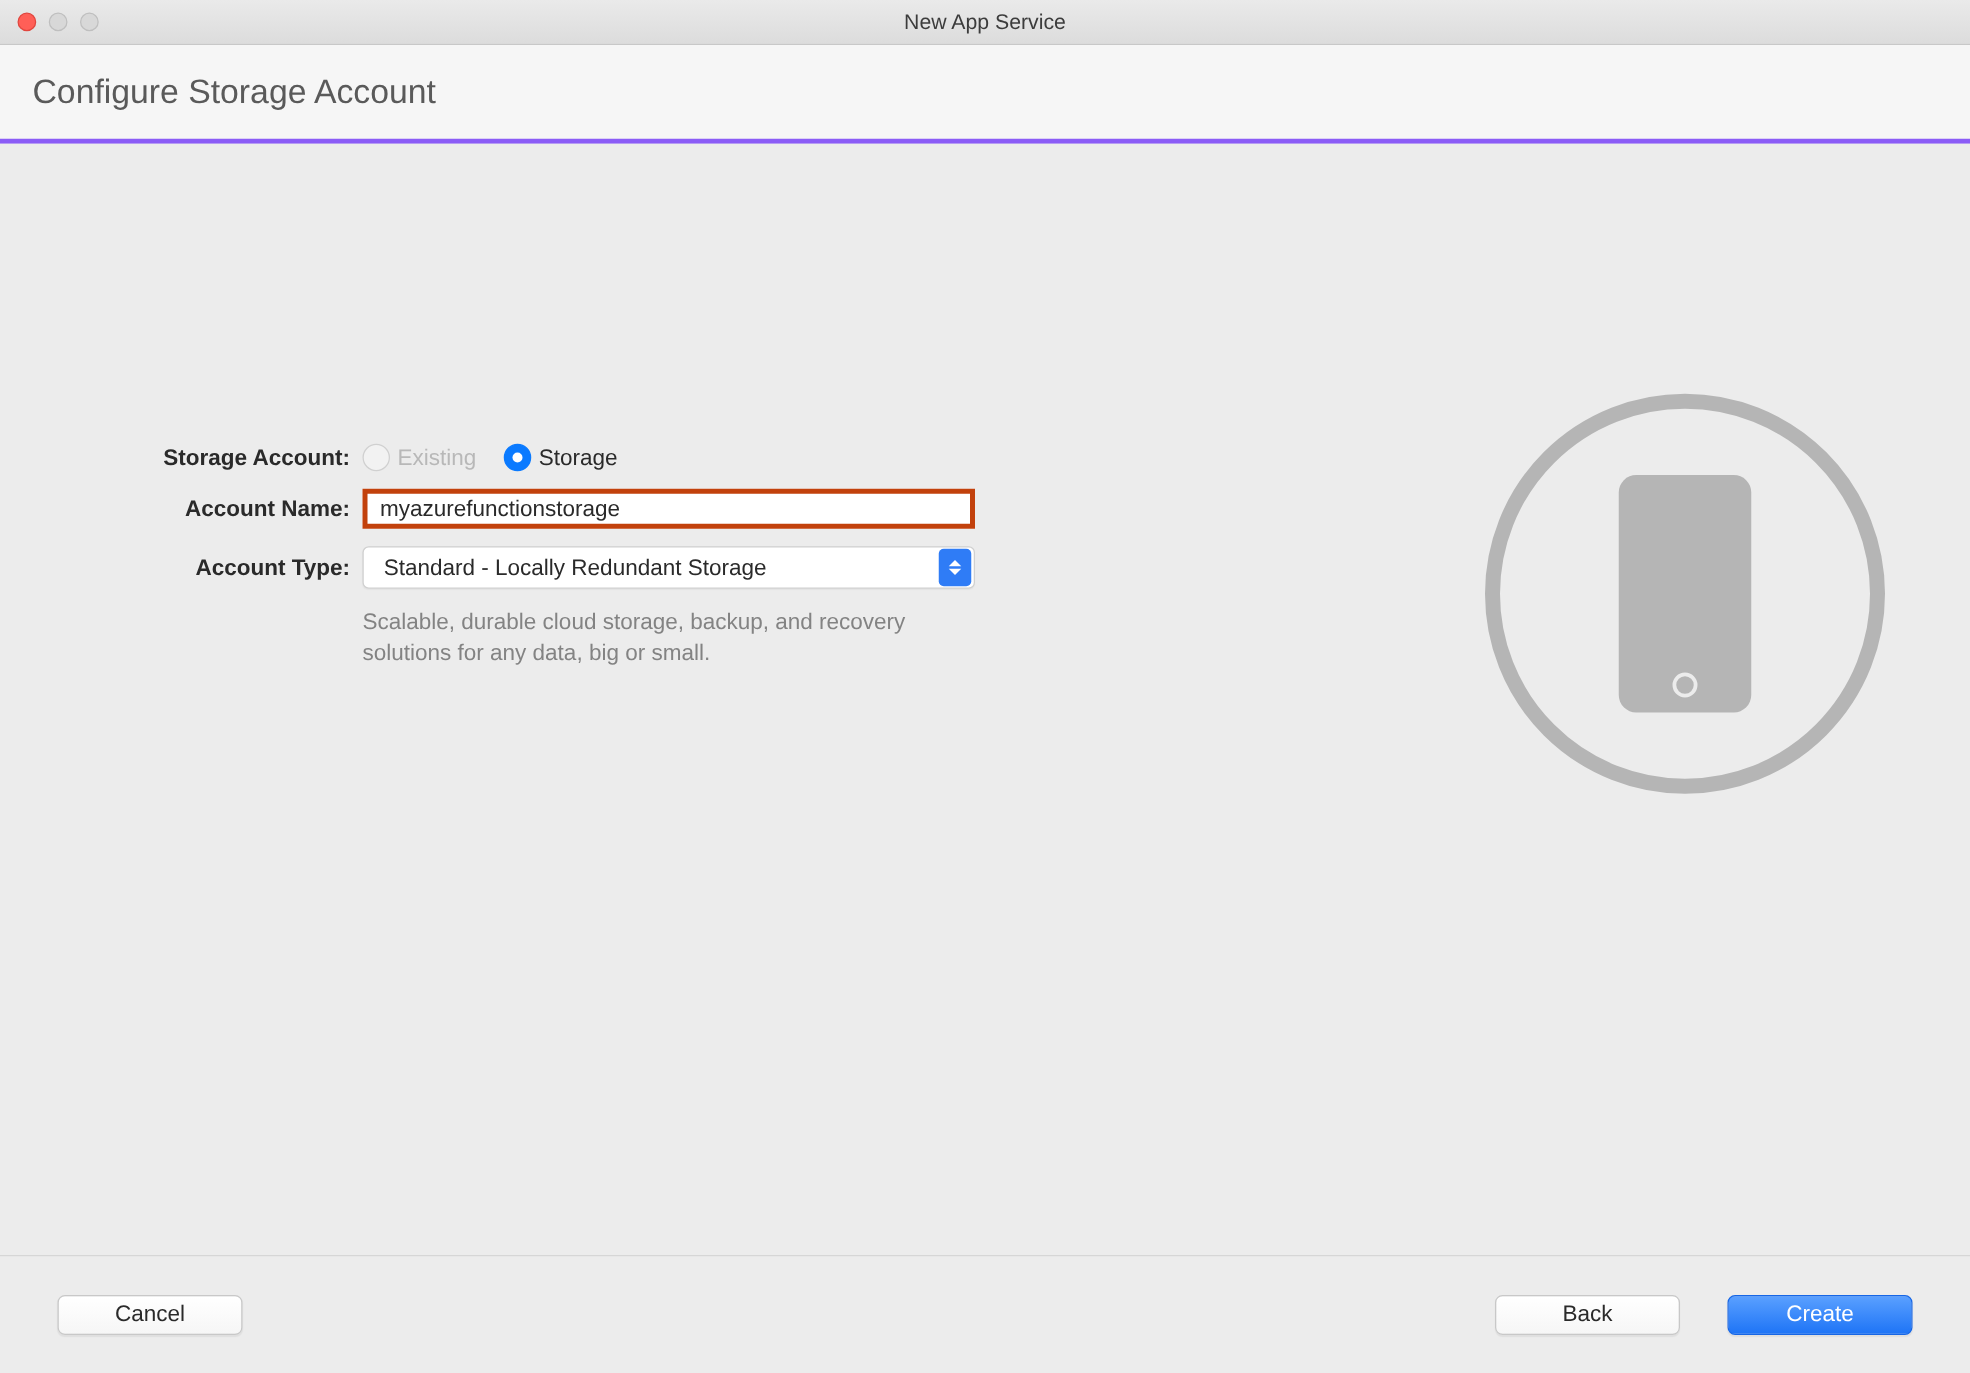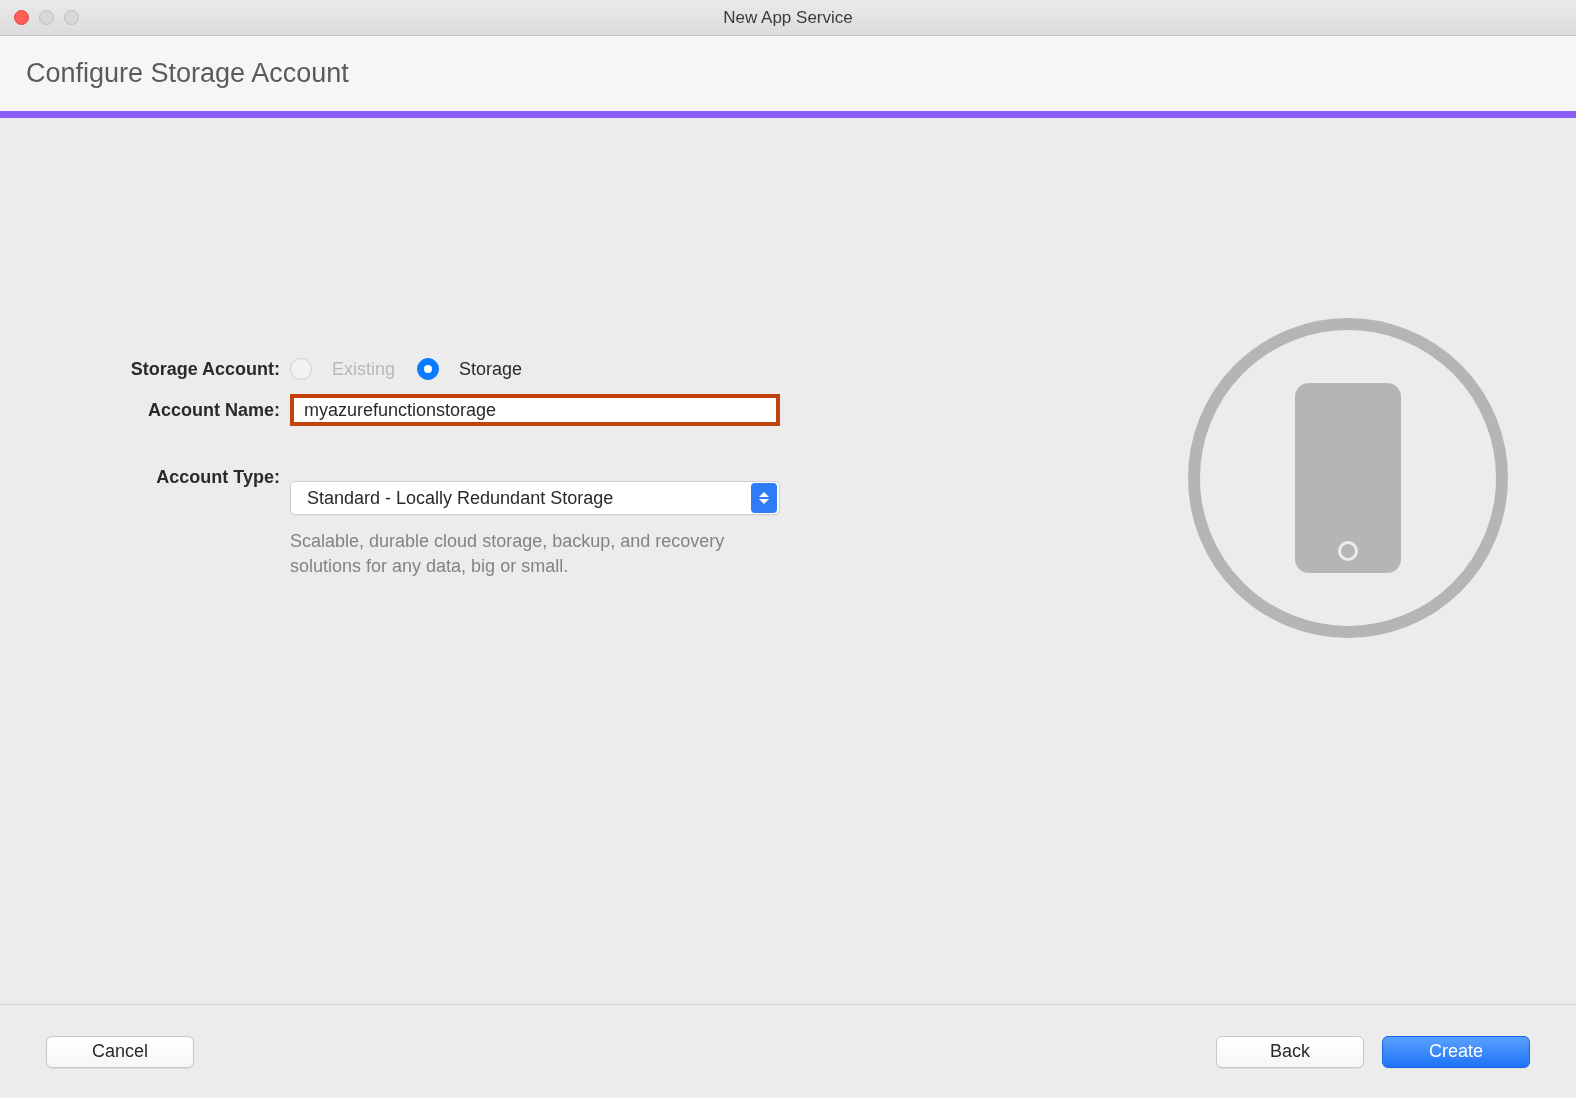--- a/index.html
+++ b/index.html
@@ -44,21 +44,21 @@
   .titlebar-title {
     position: absolute;
     left: 50%;
     transform: translateX(-50%);
     font-size: 17px;
     color: #3c3c3c;
     font-weight: 400;
   }
   .subheader {
     background: #f6f6f6;
-    border-bottom: 7px solid #8b5cf6;
+    border-bottom: 4px solid #8b5cf6;
     padding: 22px 26px;
   }
   .subheader h1 {
     font-size: 27px;
     font-weight: 400;
     color: #5a5a5a;
   }
   .content {
     flex: 1;
     background: #ececec;
@@ -84,21 +84,21 @@
     font-weight: bold;
   }
   .radio-group {
     display: flex;
     align-items: center;
     gap: 22px;
   }
   .radio-opt {
     display: flex;
     align-items: center;
-    gap: 20px;
+    gap: 6px;
     font-size: 18px;
     color: #2a2a2a;
   }
   .radio-opt.disabled {
     color: #b8b8b8;
   }
   .radio-circle {
     width: 22px;
     height: 22px;
     border-radius: 50%;
@@ -136,21 +136,20 @@
   .select-wrap {
     width: 490px;
     height: 34px;
     background: #fff;
     border: 1px solid #d0d0d0;
     border-radius: 5px;
     display: flex;
     align-items: center;
     position: relative;
     box-shadow: 0 1px 1px rgba(0,0,0,0.04);
-    margin-top: 41px;
   }
   .select-value {
     padding-left: 16px;
     font-size: 18px;
     color: #2a2a2a;
     flex: 1;
   }
   .select-arrows {
     width: 26px;
     height: 30px;
@@ -212,20 +211,21 @@
     border: 3px solid #ececec;
     border-radius: 50%;
   }
   .footer {
     height: 94px;
     background: #ececec;
     border-top: 1px solid #d6d6d6;
     display: flex;
     align-items: center;
     padding: 0 46px;
+    gap: 20px;
   }
   .footer-spacer { flex: 1; }
   .btn {
     height: 32px;
     min-width: 148px;
     border-radius: 6px;
     font-size: 18px;
     font-family: inherit;
     border: 1px solid #c8c8c8;
     background: linear-gradient(to bottom, #ffffff, #f6f6f6);

